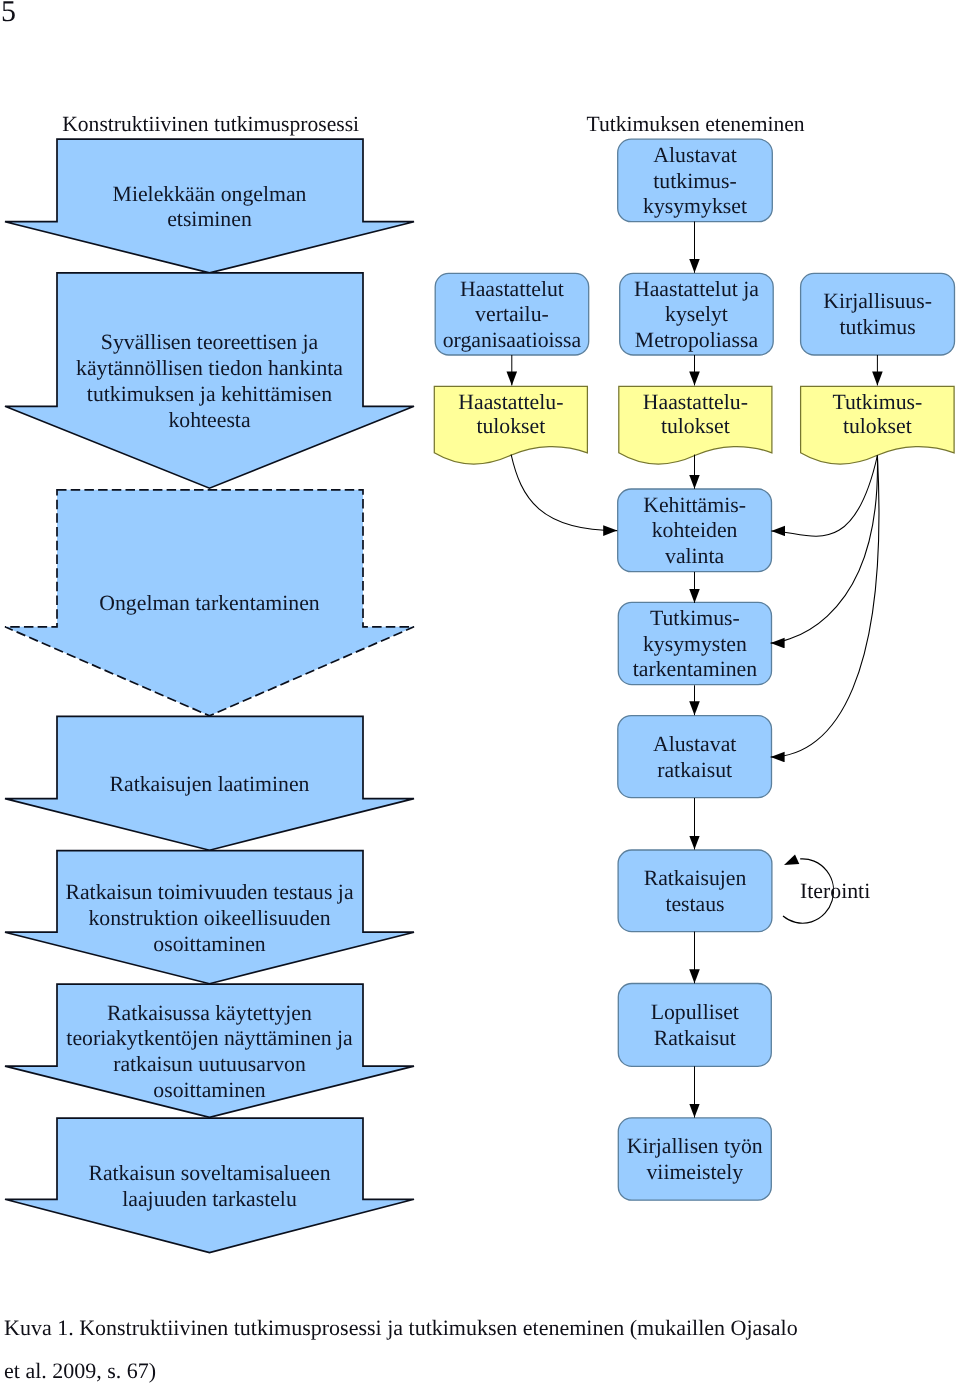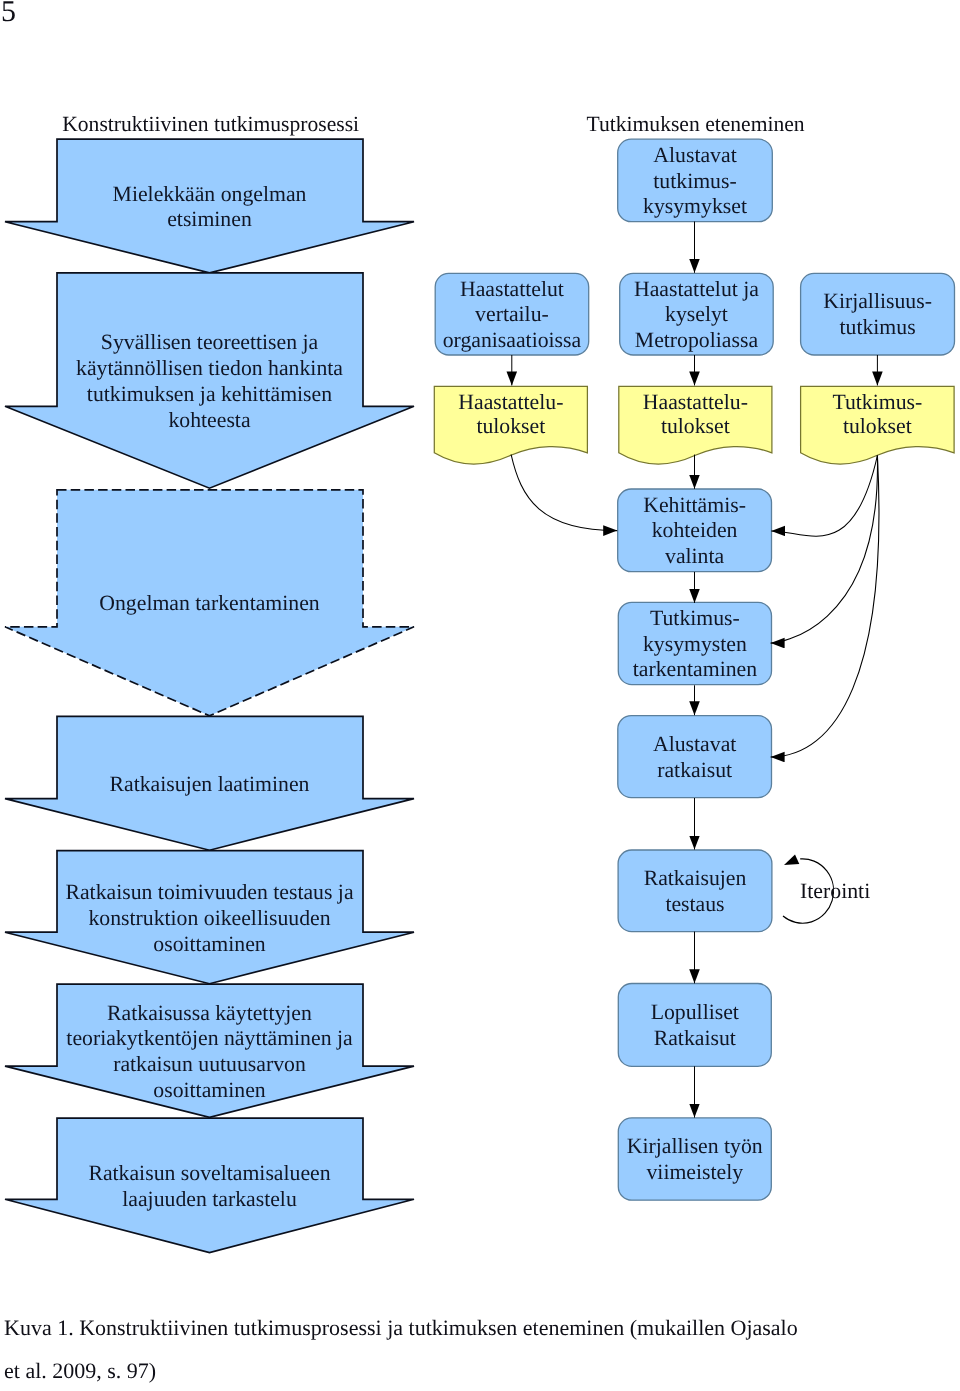--- a/index.html
+++ b/index.html
@@ -93,15 +93,15 @@
         <path d="M 877.4 455.5 C 881.5 633.5, 775.4 643.1, 770.6 643.1" fill="none" stroke="#000000" stroke-width="1.1" marker-end="url(#ah)"></path>
         <path d="M 877.4 455.5 C 888.8 674.5, 836 757, 770.6 757" fill="none" stroke="#000000" stroke-width="1.1" marker-end="url(#ah)"></path>
         <path d="M 783.0 916.0 A 31 32.2 0 1 0 800.2 858.9" fill="none" stroke="#000000" stroke-width="1.15"></path>
         <path d="M 784.0 865.1 L 795.0 854.4 L 799.3 863.9 Z" fill="#000000"></path>
         <text x="800" y="898" class="anno" fill="#0d0d12">Iterointi</text>
       </g>
   </svg>
 
   <div class="caption">
     <div>Kuva 1. Konstruktiivinen tutkimusprosessi ja tutkimuksen eteneminen (mukaillen Ojasalo</div>
-    <div>et al. 2009, s. 97)</div>
+    <div>et al. 2009, s. 67)</div>
   </div>
 </div>
 
 </body></html>

